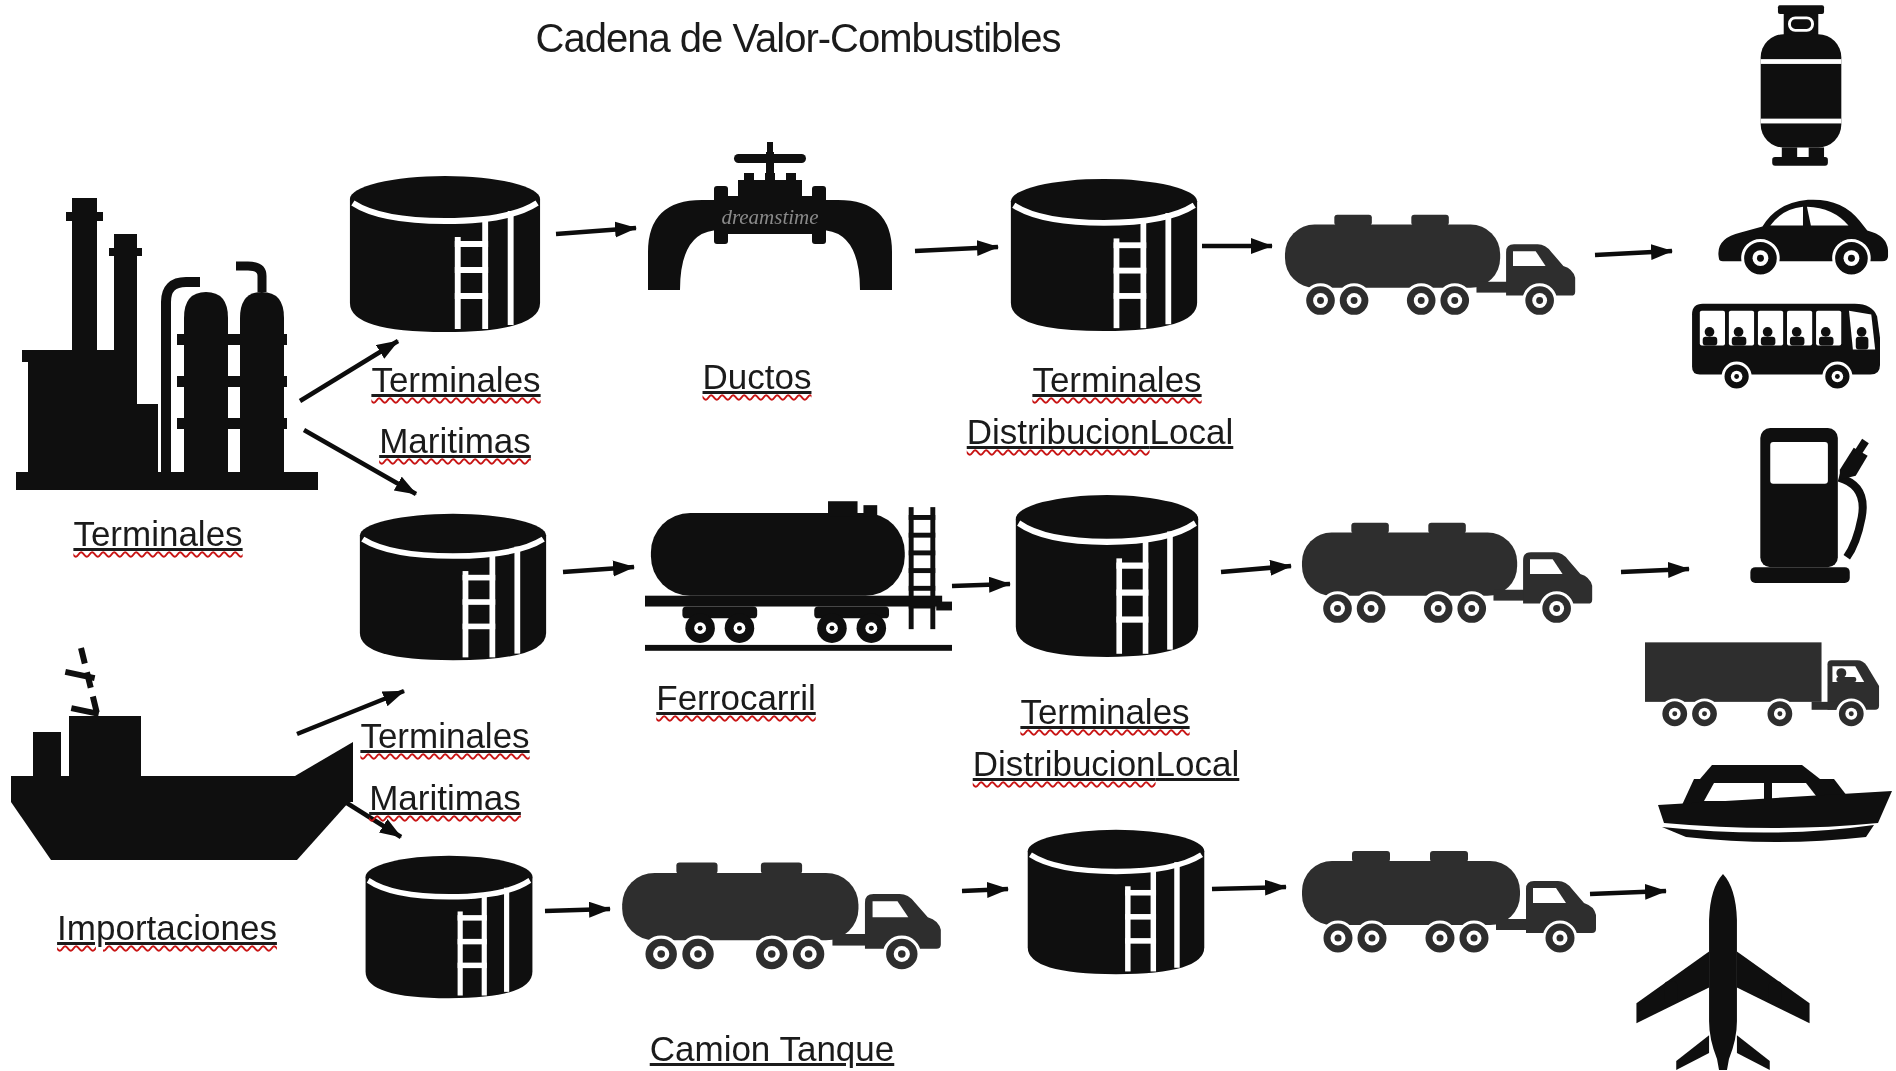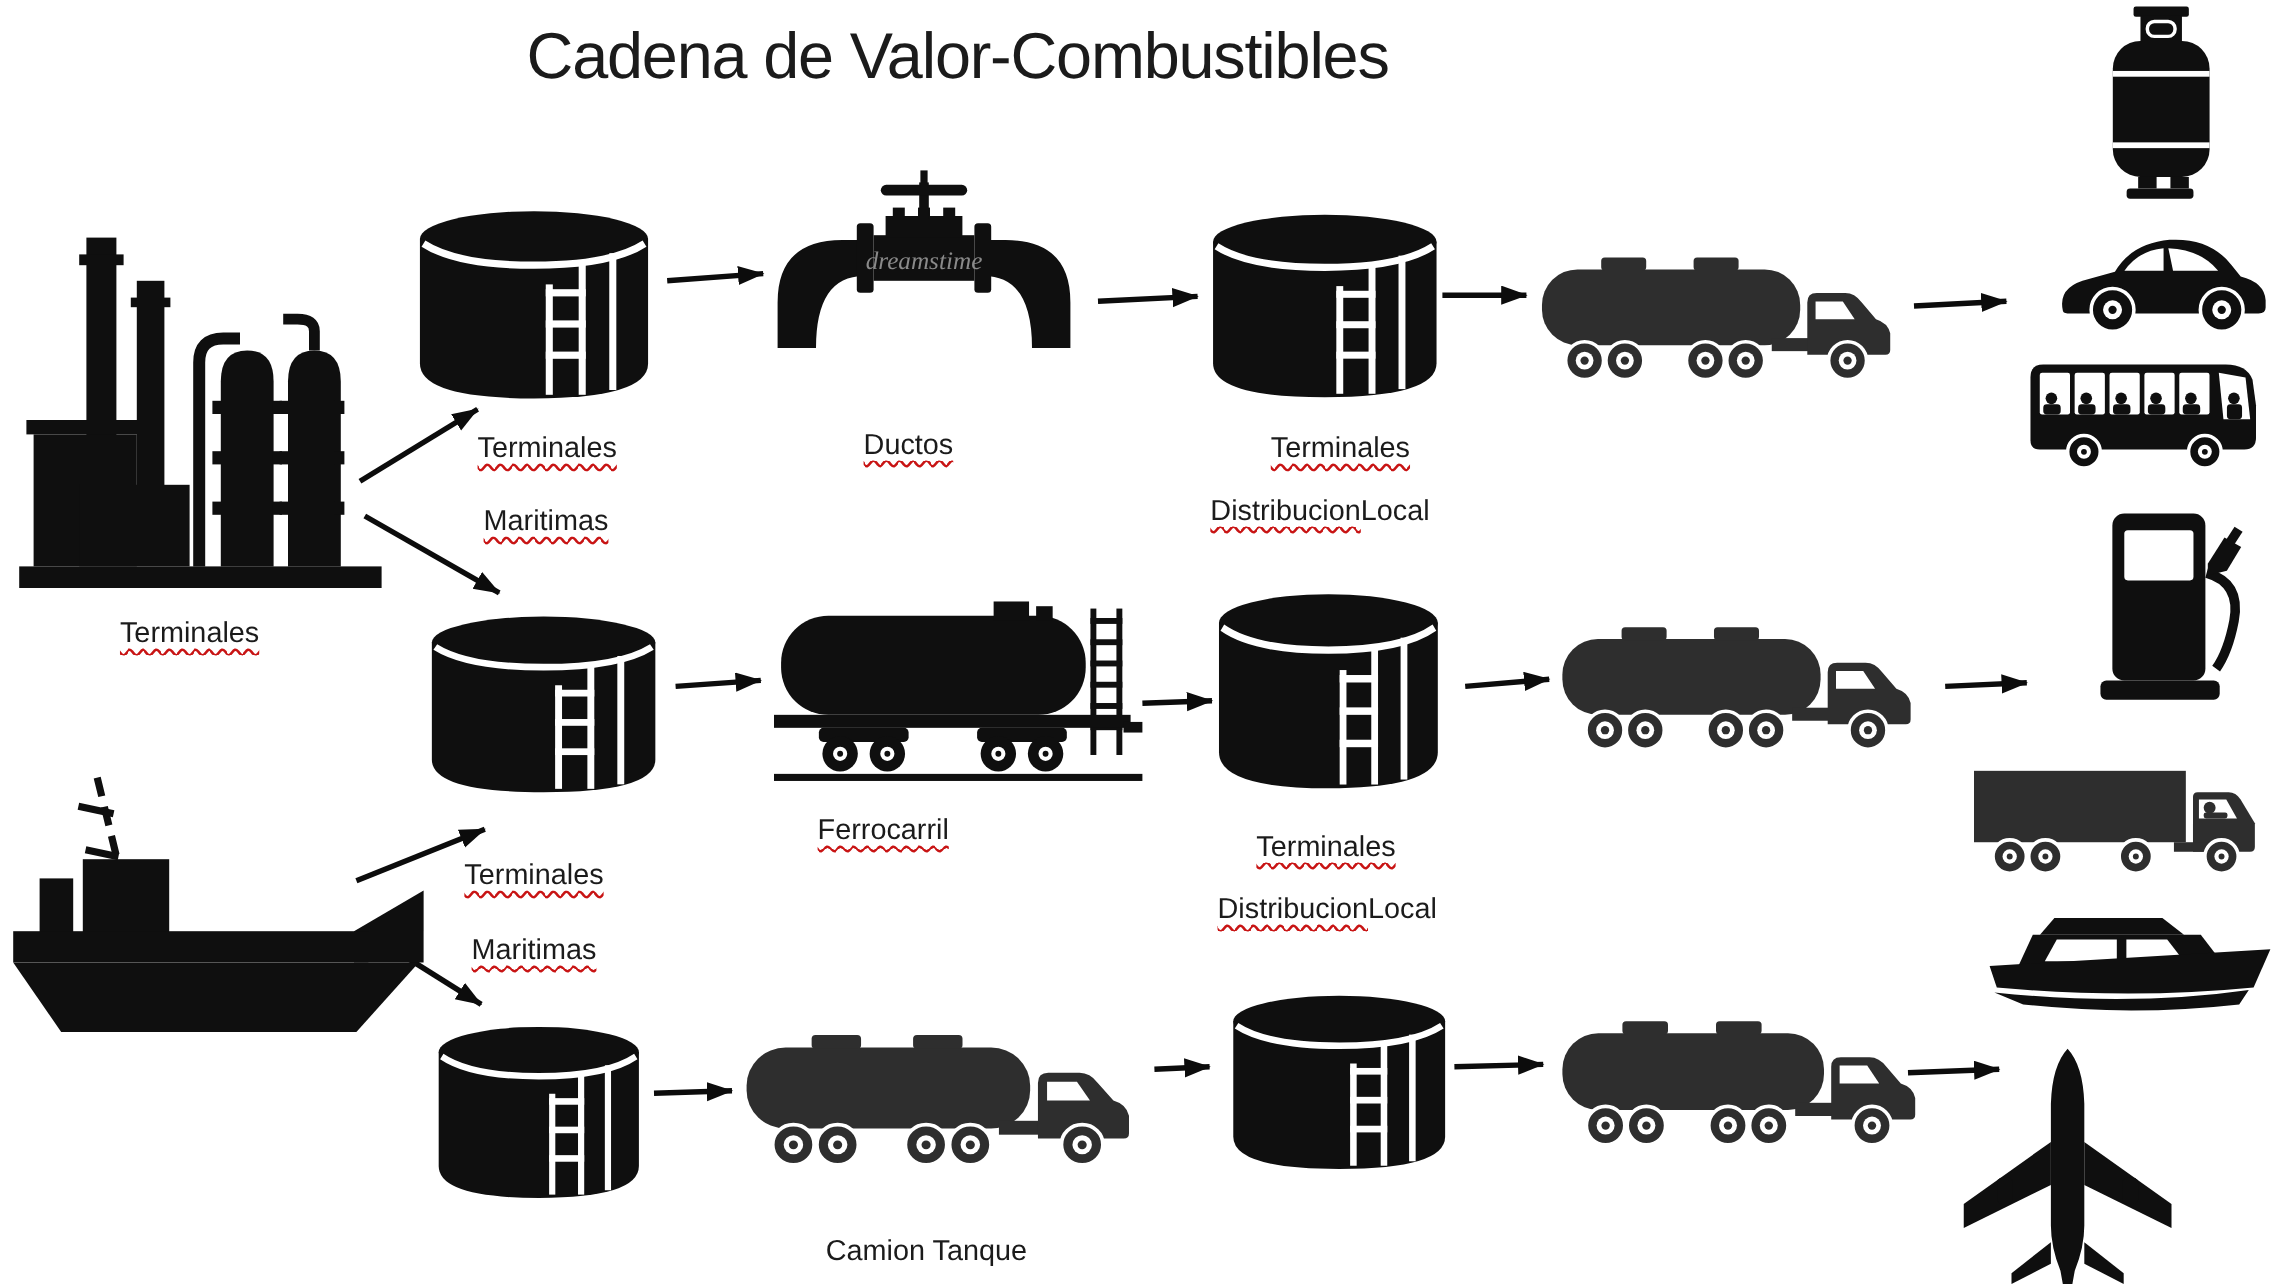--- a/index.html
+++ b/index.html
@@ -1,22 +1,22 @@
 <!DOCTYPE html>
 <html style="--icon: #0f0f0f; --truck: #2e2e2e; --text: #1b1b1b; --underline: #c81414; --watermark: #8a8a8a; --bg: #ffffff;"><head>
 <meta charset="utf-8">
 <style>
   html,body{margin:0;padding:0;background:#fff;}
   .canvas{position:relative;width:1896px;height:1071px;background:var(--bg,#fff);overflow:hidden;
           font-family:"Liberation Sans",sans-serif;color:var(--text,#1b1b1b);}
   .abs{position:absolute;}
   .title{position:absolute;transform:translateX(-50%);white-space:nowrap;
-         font-size:54px;letter-spacing:-1px;color:var(--text);}
+         font-size:40px;letter-spacing:-1px;color:var(--text);}
   .lbl{position:absolute;transform:translateX(-50%);white-space:nowrap;
-       font-size:24px;color:var(--text);}
+       font-size:35px;color:var(--text);text-decoration:underline;}
   .sq{text-decoration-line:underline;text-decoration-style:wavy;
       text-decoration-color:var(--underline,#c40000);text-decoration-thickness:1.5px;
       text-underline-offset:5px;}
   .w2{}
   svg{display:block;overflow:visible;}
 </style>
 </head>
 <body>
 
 <div class="canvas">
@@ -447,20 +447,23 @@
     <span class="sq">Ferrocarril</span>
   </div>
 
   <div class="lbl" style="left:1105px;top:692px;">
     <span class="sq">Terminales</span>
   </div>
   <div class="lbl" style="left:1106px;top:744px;">
     <span class="sq">Distribucion</span><span class="w2">Local</span>
   </div>
 
+  <div class="lbl" style="left:167px;top:908px;">
+    <span class="sq">Importaciones</span>
+  </div>
 
   <div class="lbl" style="left:445px;top:716px;">
     <span class="sq">Terminales</span>
   </div>
   <div class="lbl" style="left:445px;top:778px;">
     <span class="sq">Maritimas</span>
   </div>
 
   <div class="lbl" style="left:772px;top:1016px;margin-top:13px;">
     <span>Camion Tanque</span>

